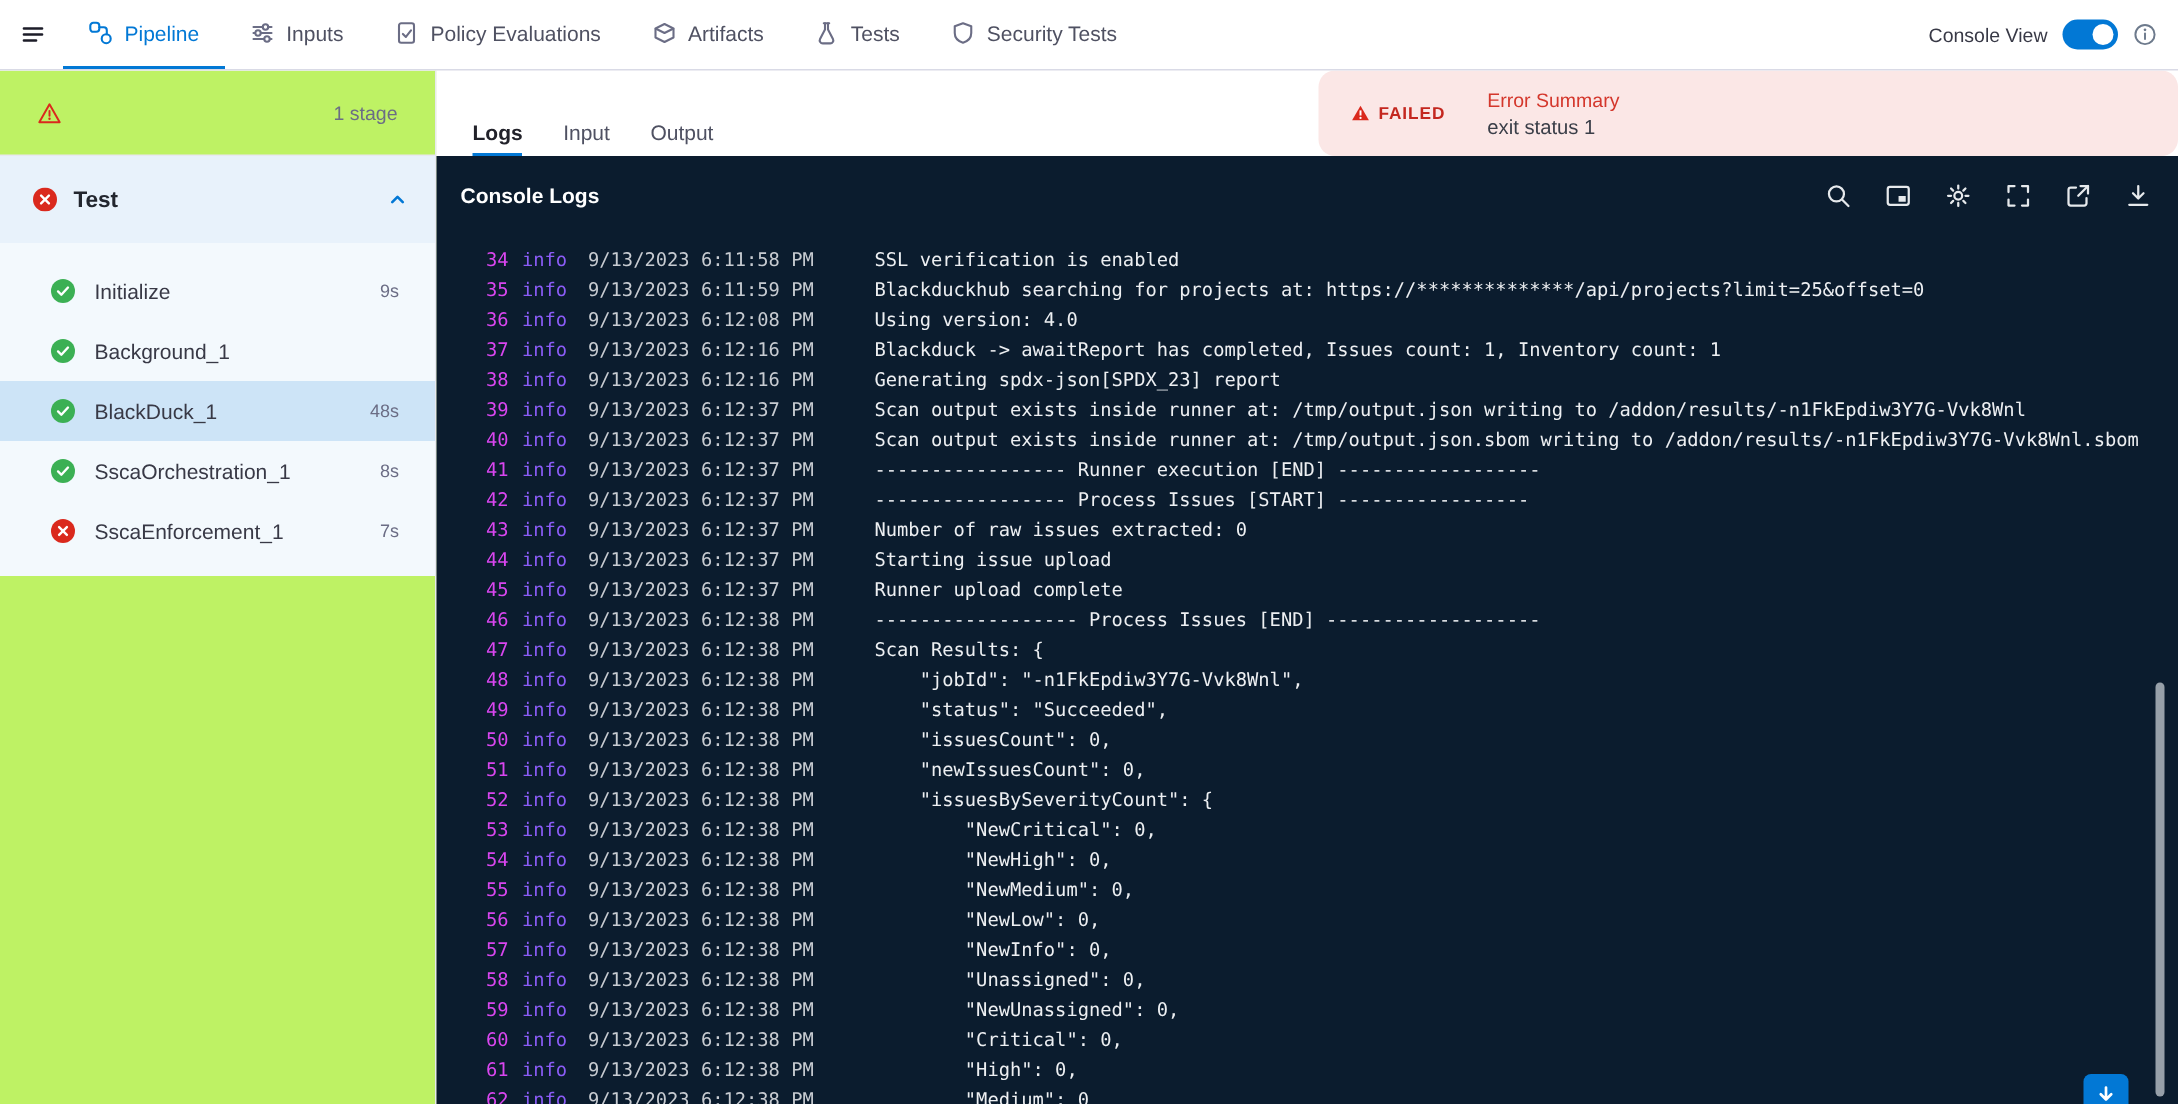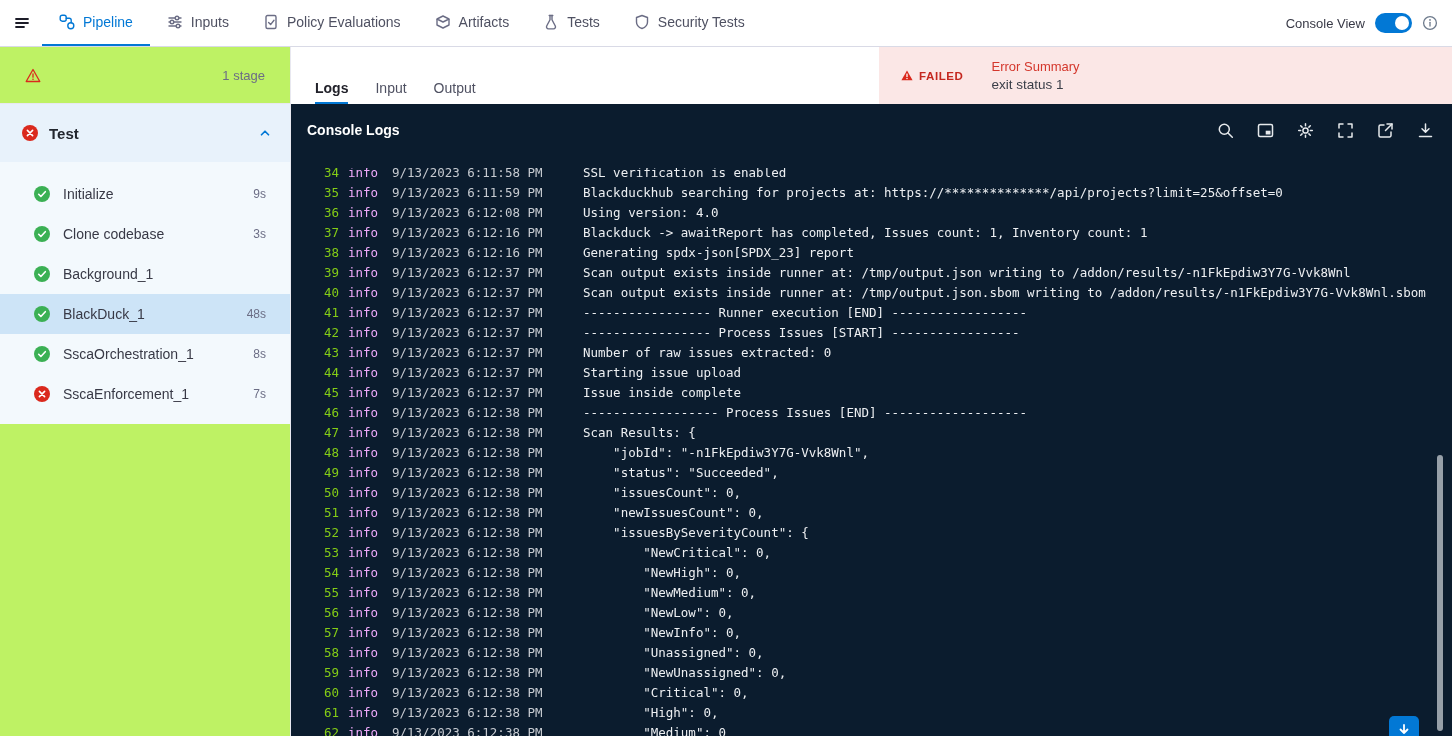--- a/index.html
+++ b/index.html
@@ -46,38 +46,38 @@
   .step-name{font-size:14px;color:#383946;}
   .step-dur{margin-left:auto;font-size:12px;color:#6B6D85;}
 
   
   .main{position:absolute;top:47px;left:291px;right:0;bottom:0;}
   .main-header{height:57px;background:#fff;display:flex;align-items:stretch;}
   .tabs{display:flex;align-items:flex-end;gap:27px;padding-left:24px;}
   .tab{font-size:14px;color:#4F5162;cursor:pointer;padding:5px 0 6px;border-bottom:2px solid transparent;}
   .tab.active{color:#22222A;font-weight:700;border-bottom-color:var(--accent);}
   .error-band{margin-left:auto;width:573px;background:var(--error-band-bg);display:flex;
-    align-items:center;gap:28px;padding:0 20px 0 22px;}
+    align-items:center;gap:28px;padding:0 20px 0 22px;border-radius:11px;}
   .failed-badge{display:flex;align-items:center;gap:6px;font-size:11.5px;font-weight:700;
     letter-spacing:.6px;color:#C4271F;}
   .err-title{font-size:13px;color:#D4372C;}
   .err-msg{font-size:13.5px;color:#3A3E48;margin-top:3px;}
 
   
   .console{position:absolute;top:57px;left:0;right:0;bottom:0;background:var(--console-bg);}
   .console-header{height:52px;display:flex;align-items:center;padding:0 18px 0 16px;gap:11px;}
   .console-title{font-size:14px;font-weight:700;color:#FFFFFF;}
   .console-actions{margin-left:auto;display:flex;align-items:center;gap:23px;color:#E6E9EC;}
   .cbtn{display:flex;cursor:pointer;background:none;border:none;color:inherit;padding:0;}
   .log-area{position:absolute;top:64px;left:0;right:0;bottom:0;overflow:hidden;}
   .log-lines{margin-top:-5px;}
   .log-line{display:flex;height:20px;line-height:20px;
     font-family:"DejaVu Sans Mono",monospace;font-size:12.5px;padding-left:26px;}
-  .ln{width:22px;text-align:right;color:#84cc16;flex:none;}
-  .lvl{width:30px;margin-left:9px;color:#f0abfc;flex:none;}
+  .ln{width:22px;text-align:right;color:#d946ef;flex:none;}
+  .lvl{width:30px;margin-left:9px;color:#8b5cf6;flex:none;}
   .time{width:156px;margin-left:14px;color:#C7CBD1;flex:none;}
   .msg{margin-left:35px;color:#EDEFF2;white-space:pre;}
   .scroll-thumb{position:absolute;right:9px;top:351px;width:6px;height:276px;border-radius:3px;
     background:#97A0A9;cursor:pointer;}
   .float-dl{position:absolute;right:33px;bottom:-8px;width:30px;height:28px;border:none;
     border-radius:5px;background:var(--accent);display:flex;align-items:center;justify-content:center;
     cursor:pointer;color:#fff;}
 </style>
 </head>
 <body>
@@ -195,31 +195,20 @@
           <svg class="icon-check" width="16" height="16" viewBox="0 0 16 16">
             <circle cx="8" cy="8" r="8" fill="var(--success)"></circle>
             <path d="M4.7 8.3l2.2 2.2 4.4-4.8" fill="none" stroke="#fff" stroke-width="1.6" stroke-linecap="round" stroke-linejoin="round"></path>
           </svg>
 
         </span>
         <span class="step-name">Initialize</span>
         <span class="step-dur">9s</span>
       </div>
 
-      <div class="step">
-        <span class="step-icon success">
-          <svg class="icon-check" width="16" height="16" viewBox="0 0 16 16">
-            <circle cx="8" cy="8" r="8" fill="var(--success)"></circle>
-            <path d="M4.7 8.3l2.2 2.2 4.4-4.8" fill="none" stroke="#fff" stroke-width="1.6" stroke-linecap="round" stroke-linejoin="round"></path>
-          </svg>
-
-        </span>
-        <span class="step-name">Clone codebase</span>
-        <span class="step-dur">3s</span>
-      </div>
 
       <div class="step">
         <span class="step-icon success">
           <svg class="icon-check" width="16" height="16" viewBox="0 0 16 16">
             <circle cx="8" cy="8" r="8" fill="var(--success)"></circle>
             <path d="M4.7 8.3l2.2 2.2 4.4-4.8" fill="none" stroke="#fff" stroke-width="1.6" stroke-linecap="round" stroke-linejoin="round"></path>
           </svg>
 
         </span>
         <span class="step-name">Background_1</span>
@@ -408,21 +397,21 @@
             <span class="ln">44</span>
             <span class="lvl">info</span>
             <span class="time">9/13/2023 6:12:37 PM</span>
             <span class="msg">Starting issue upload</span>
           </div>
 
           <div class="log-line">
             <span class="ln">45</span>
             <span class="lvl">info</span>
             <span class="time">9/13/2023 6:12:37 PM</span>
-            <span class="msg">Issue inside complete</span>
+            <span class="msg">Runner upload complete</span>
           </div>
 
           <div class="log-line">
             <span class="ln">46</span>
             <span class="lvl">info</span>
             <span class="time">9/13/2023 6:12:38 PM</span>
             <span class="msg">------------------ Process Issues [END] -------------------</span>
           </div>
 
           <div class="log-line">

